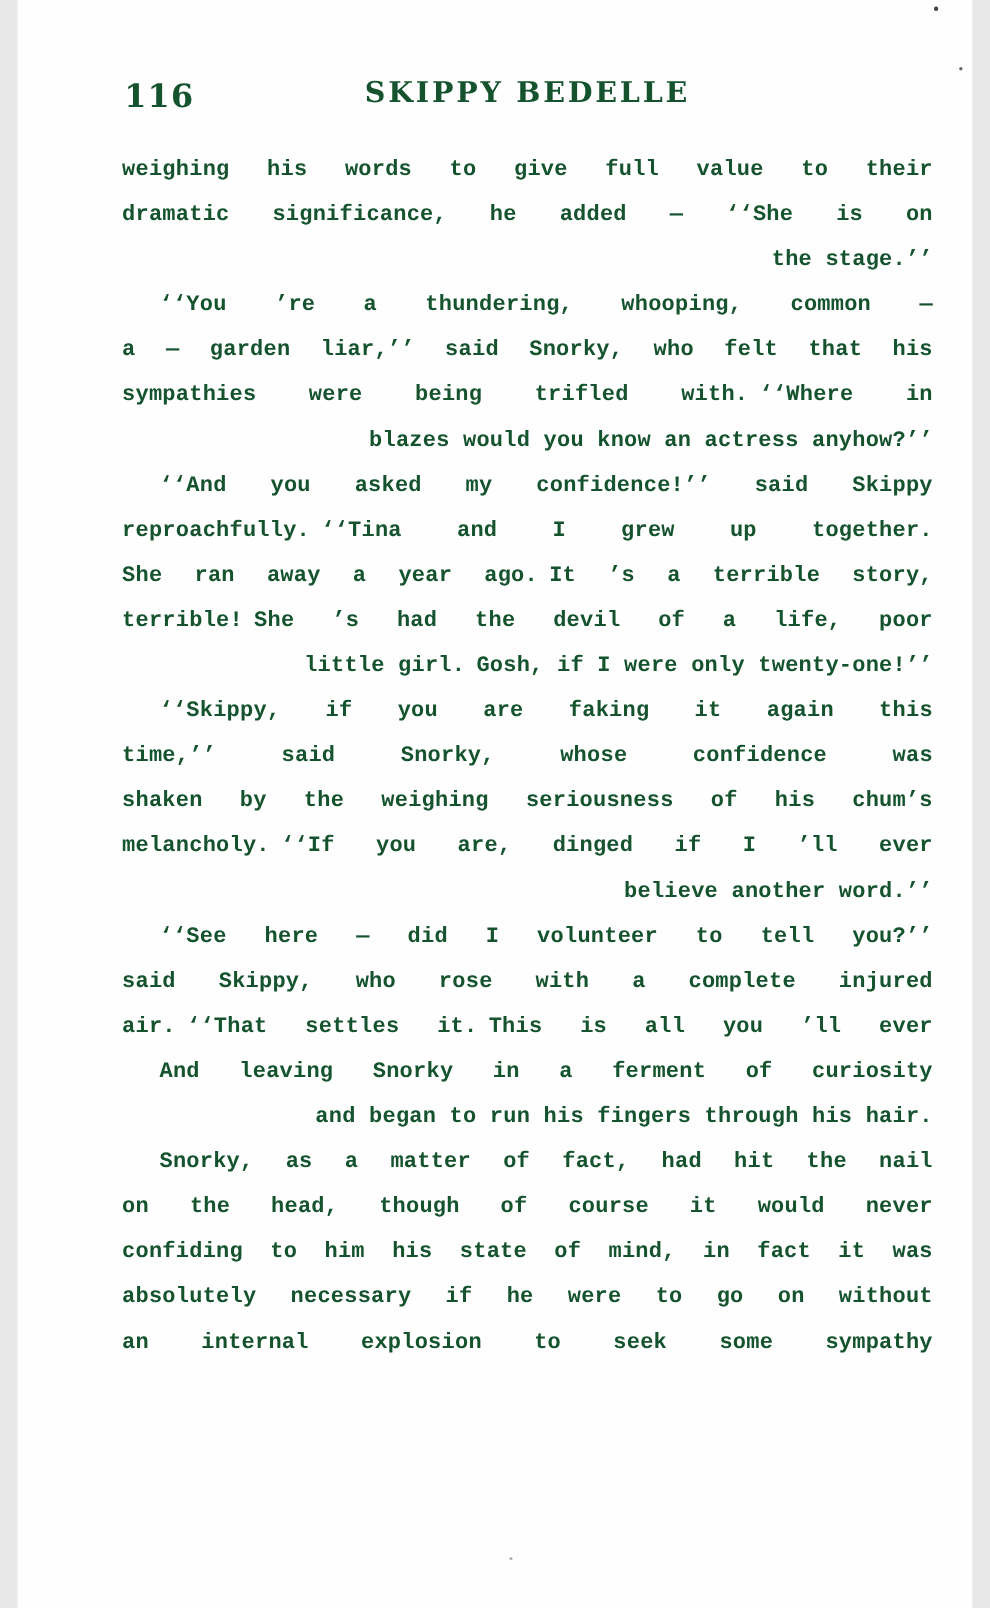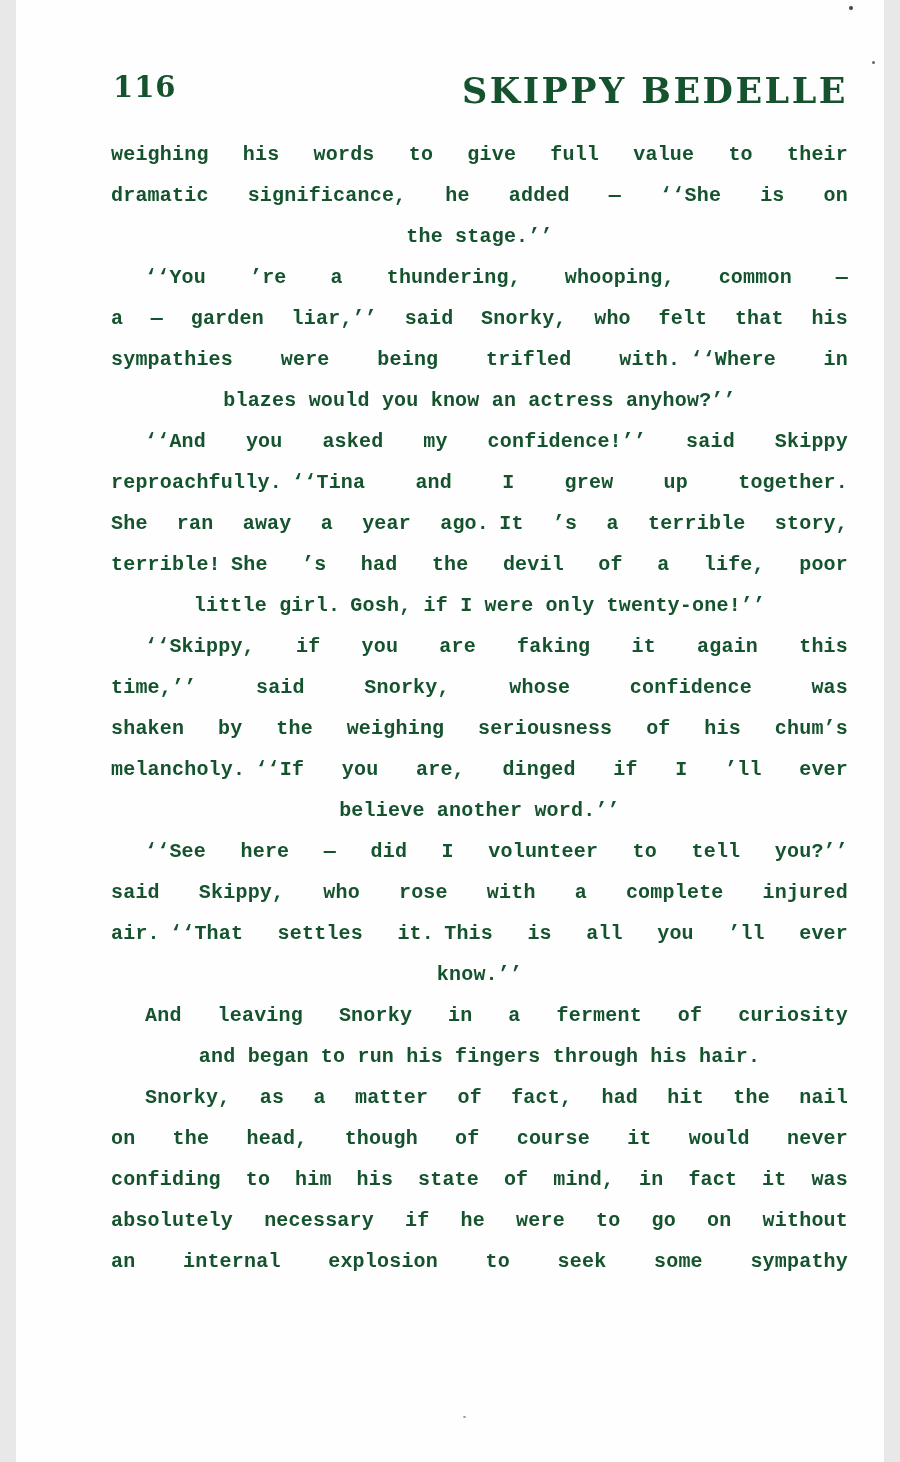--- a/index.html
+++ b/index.html
@@ -30,40 +30,40 @@
     margin-bottom: 24px;
   }
   .page-number {
     position: absolute;
     left: 2px;
     top: 0;
     font-size: 29px;
     letter-spacing: 1px;
   }
   .running-title {
-    text-align: right;
-    font-size: 35px;
+    text-align: center;
+    font-size: 26px;
     letter-spacing: 2.5px;
   }
   .paragraph {
     margin: 0;
   }
   .line {
     font-size: 20px;
     line-height: 41px;
     white-space: normal;
     letter-spacing: 0.2px;
     font-family: Liberation Mono, monospace;
   }
   .line.justify {
     text-align: justify;
     text-align-last: justify;
   }
   .line.last {
-    text-align: center;
+    text-align: right;
   }
   .line.indent {
     padding-left: 34px;
   }
   .speck {
     position: absolute;
     border-radius: 50%;
     background: #555;
   }
   #speck1 { left: 833px; top: 6px;   width: 4px; height: 4px; background: #444; }
@@ -108,21 +108,20 @@
           <div class="line justify indent">‘‘Skippy, if you are faking it again this</div>
           <div class="line justify">time,’’ said Snorky, whose confidence was</div>
           <div class="line justify">shaken by the weighing seriousness of his chum’s</div>
           <div class="line justify">melancholy. ‘‘If you are, dinged if I ’ll ever</div>
           <div class="line last">believe another word.’’</div>
         </div>
         <div class="paragraph">
           <div class="line justify indent">‘‘See here — did I volunteer to tell you?’’</div>
           <div class="line justify">said Skippy, who rose with a complete injured</div>
           <div class="line justify">air. ‘‘That settles it. This is all you ’ll ever</div>
-          <div class="line last">know.’’</div>
         </div>
         <div class="paragraph">
           <div class="line justify indent">And leaving Snorky in a ferment of curiosity</div>
           <div class="line last">and began to run his fingers through his hair.</div>
         </div>
         <div class="paragraph">
           <div class="line justify indent">Snorky, as a matter of fact, had hit the nail</div>
           <div class="line justify">on the head, though of course it would never</div>
           <div class="line justify">confiding to him his state of mind, in fact it was</div>
           <div class="line justify">absolutely necessary if he were to go on without</div>

